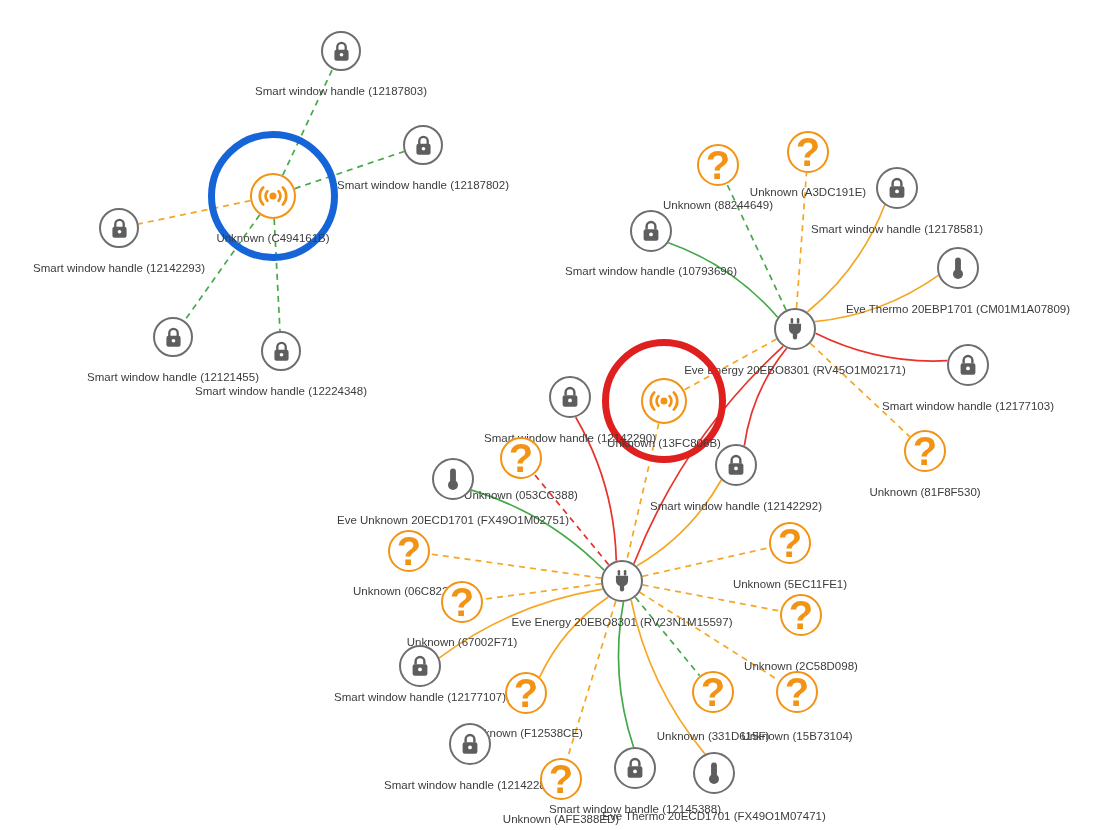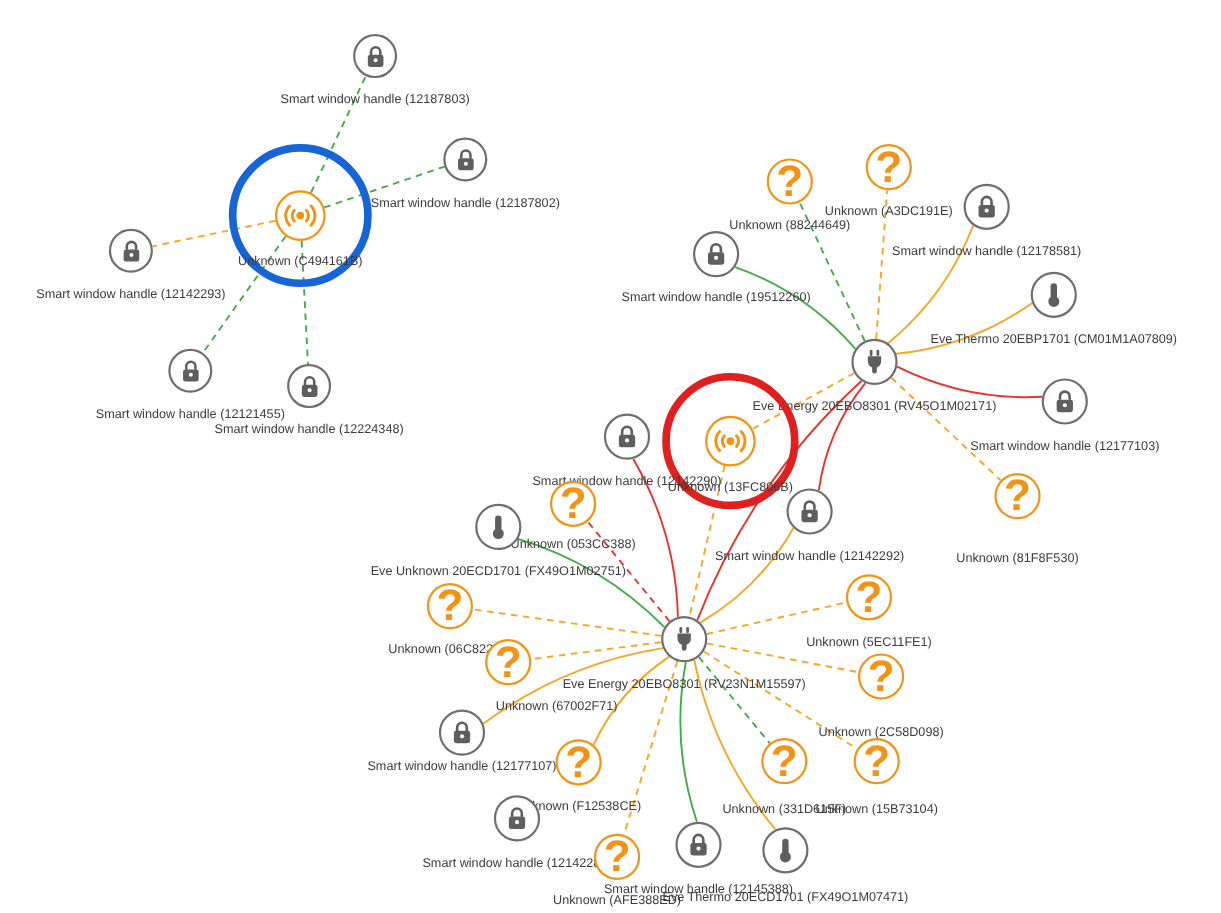--- a/index.html
+++ b/index.html
@@ -181,21 +181,21 @@
         <div class="node-label" style="top: 35px;">Smart window handle (12178581)</div>
       </div>
       <div class="node" style="left: 651px; top: 231px;">
         <div class="node-circle" style="width: 42px; height: 42px; border: 2.2px solid rgb(110, 110, 110);">
           <svg class="glyph" width="24" height="24" viewBox="0 0 24 24">
       <path fill="none" stroke="#5e5e5e" stroke-width="2.4" d="M7.6 10.5V7.4a4.4 4.4 0 0 1 8.8 0v3.1"></path>
       <rect x="4.6" y="10.3" width="14.8" height="11.4" rx="2.2" fill="#5e5e5e"></rect>
       <circle cx="12" cy="15.4" r="1.9" fill="#ffffff"></circle>
     </svg>
         </div>
-        <div class="node-label" style="top: 34px;">Smart window handle (19512260)</div>
+        <div class="node-label" style="top: 34px;">Smart window handle (10793696)</div>
       </div>
       <div class="node" style="left: 958px; top: 268px;">
         <div class="node-circle" style="width: 42px; height: 42px; border: 2.2px solid rgb(110, 110, 110);">
           <svg class="glyph" width="26" height="26" viewBox="0 0 24 24">
       <rect x="9.3" y="2.4" width="5.4" height="13" rx="2.7" fill="#5e5e5e"></rect>
       <circle cx="12" cy="17.6" r="4.6" fill="#5e5e5e"></circle>
     </svg>
         </div>
         <div class="node-label" style="top: 35px;">Eve Thermo 20EBP1701 (CM01M1A07809)</div>
       </div>
@@ -206,21 +206,21 @@
       <rect x="4.6" y="10.3" width="14.8" height="11.4" rx="2.2" fill="#5e5e5e"></rect>
       <circle cx="12" cy="15.4" r="1.9" fill="#ffffff"></circle>
     </svg>
         </div>
         <div class="node-label" style="top: 35px;">Smart window handle (12177103)</div>
       </div>
       <div class="node" style="left: 925px; top: 451px;">
         <div class="node-circle" style="width: 42px; height: 42px; border: 2.2px solid rgb(243, 147, 19);">
           <span style="font-size:40px;line-height:1;font-weight:bold;color:#F39313;font-family:'Liberation Sans',sans-serif;">?</span>
         </div>
-        <div class="node-label" style="top: 35px; margin-top: 16px;">Unknown (81F8F530)</div>
+        <div class="node-label" style="top: 35px;">Unknown (81F8F530)</div>
       </div>
       <div class="node" style="left: 795px; top: 329px;">
         <div class="node-circle" style="width: 42px; height: 42px; border: 2.2px solid rgb(110, 110, 110);">
           <svg class="glyph" width="26" height="26" viewBox="0 0 24 24">
       <rect x="8.0" y="1.8" width="2.3" height="5.2" rx="1.1" fill="#5e5e5e"></rect>
       <rect x="13.7" y="1.8" width="2.3" height="5.2" rx="1.1" fill="#5e5e5e"></rect>
       <path fill="#5e5e5e" d="M6.4 7.2h11.2v4.3a5.6 5.6 0 0 1-3.6 5.2v3.1a2 2 0 0 1-4 0v-3.1a5.6 5.6 0 0 1-3.6-5.2z"></path>
     </svg>
         </div>
         <div class="node-label" style="top: 35px;">Eve Energy 20EBO8301 (RV45O1M02171)</div>
@@ -288,21 +288,21 @@
       <div class="node" style="left: 409px; top: 551px;">
         <div class="node-circle" style="width: 42px; height: 42px; border: 2.2px solid rgb(243, 147, 19);">
           <span style="font-size:40px;line-height:1;font-weight:bold;color:#F39313;font-family:'Liberation Sans',sans-serif;">?</span>
         </div>
         <div class="node-label" style="top: 34px;">Unknown (06C82264)</div>
       </div>
       <div class="node" style="left: 462px; top: 602px;">
         <div class="node-circle" style="width: 42px; height: 42px; border: 2.2px solid rgb(243, 147, 19);">
           <span style="font-size:40px;line-height:1;font-weight:bold;color:#F39313;font-family:'Liberation Sans',sans-serif;">?</span>
         </div>
-        <div class="node-label" style="top: 34px; margin-left: 44px;">Unknown (67002F71)</div>
+        <div class="node-label" style="top: 34px;">Unknown (67002F71)</div>
       </div>
       <div class="node" style="left: 420px; top: 666px;">
         <div class="node-circle" style="width: 42px; height: 42px; border: 2.2px solid rgb(110, 110, 110);">
           <svg class="glyph" width="24" height="24" viewBox="0 0 24 24">
       <path fill="none" stroke="#5e5e5e" stroke-width="2.4" d="M7.6 10.5V7.4a4.4 4.4 0 0 1 8.8 0v3.1"></path>
       <rect x="4.6" y="10.3" width="14.8" height="11.4" rx="2.2" fill="#5e5e5e"></rect>
       <circle cx="12" cy="15.4" r="1.9" fill="#ffffff"></circle>
     </svg>
         </div>
         <div class="node-label" style="top: 25px;">Smart window handle (12177107)</div>

